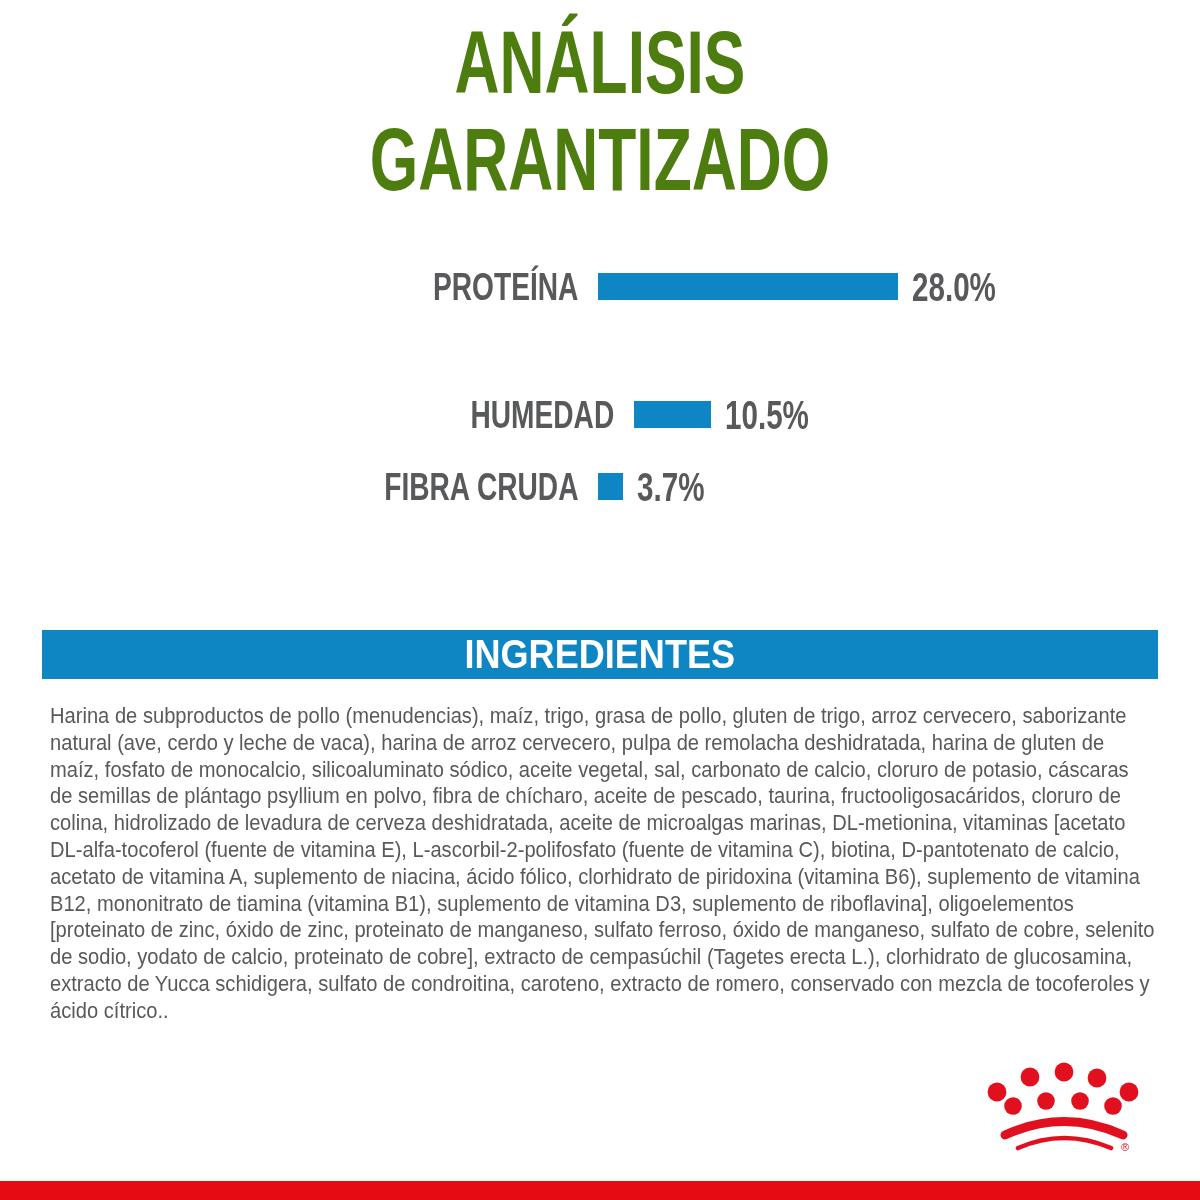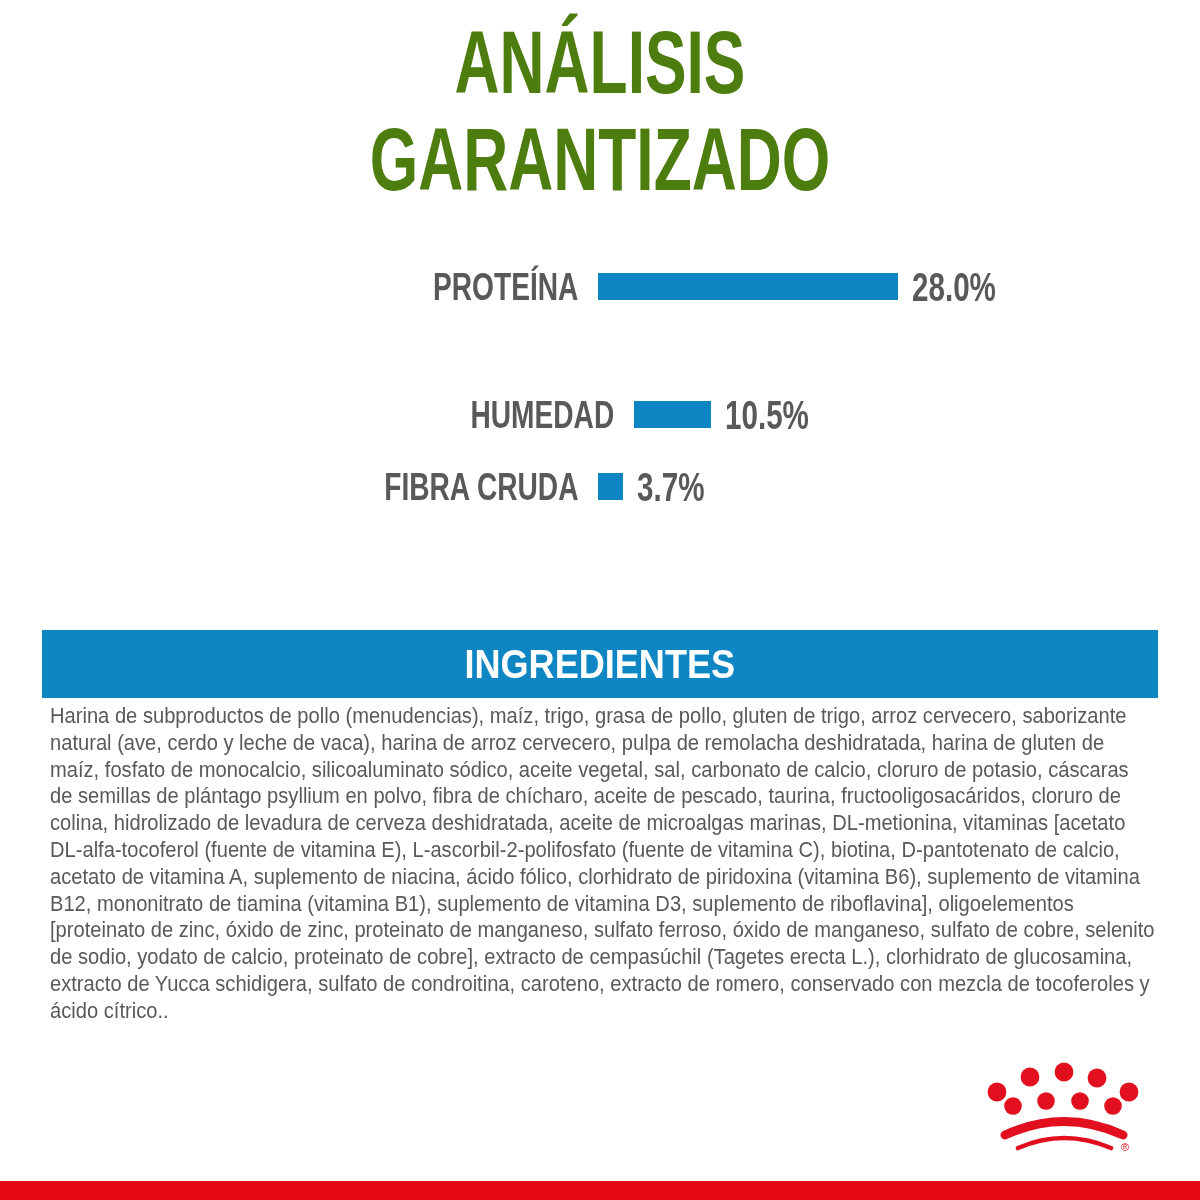--- a/index.html
+++ b/index.html
@@ -14,21 +14,21 @@
   
   .chart{position:absolute;left:0;top:0;width:1200px;height:520px;}
   .chart-row{position:absolute;left:0;width:1200px;height:27px;}
   .bar-label{position:absolute;right:622px;top:50%;transform:translateY(-50%) scaleX(0.74);
              transform-origin:100% 50%;font-weight:bold;font-size:38px;color:#58595b;white-space:nowrap;}
   .bar{position:absolute;left:598px;top:0;height:27px;background:#0e86c3;}
   .bar-value{position:absolute;top:50%;transform:translateY(-50%) scaleX(0.74);
              transform-origin:0 50%;font-weight:bold;font-size:40px;color:#58595b;white-space:nowrap;}
 
   
-  .banner{position:absolute;left:42px;top:630px;width:1116px;height:68px;background:#0e86c3;
+  .banner{position:absolute;left:42px;top:630px;width:1116px;height:49px;background:#0e86c3;
           display:flex;align-items:center;justify-content:center;}
   .banner-text{color:#fff;font-weight:bold;font-size:41px;transform:scaleX(0.88);
                transform-origin:50% 50%;white-space:nowrap;}
 
   
   .ingredients{position:absolute;left:50px;top:703px;color:#58595b;font-size:22.5px;
                line-height:26.8px;white-space:pre;transform-origin:0 0;}
 
   
   .logo{position:absolute;left:985px;top:1062px;width:165px;height:95px;}

